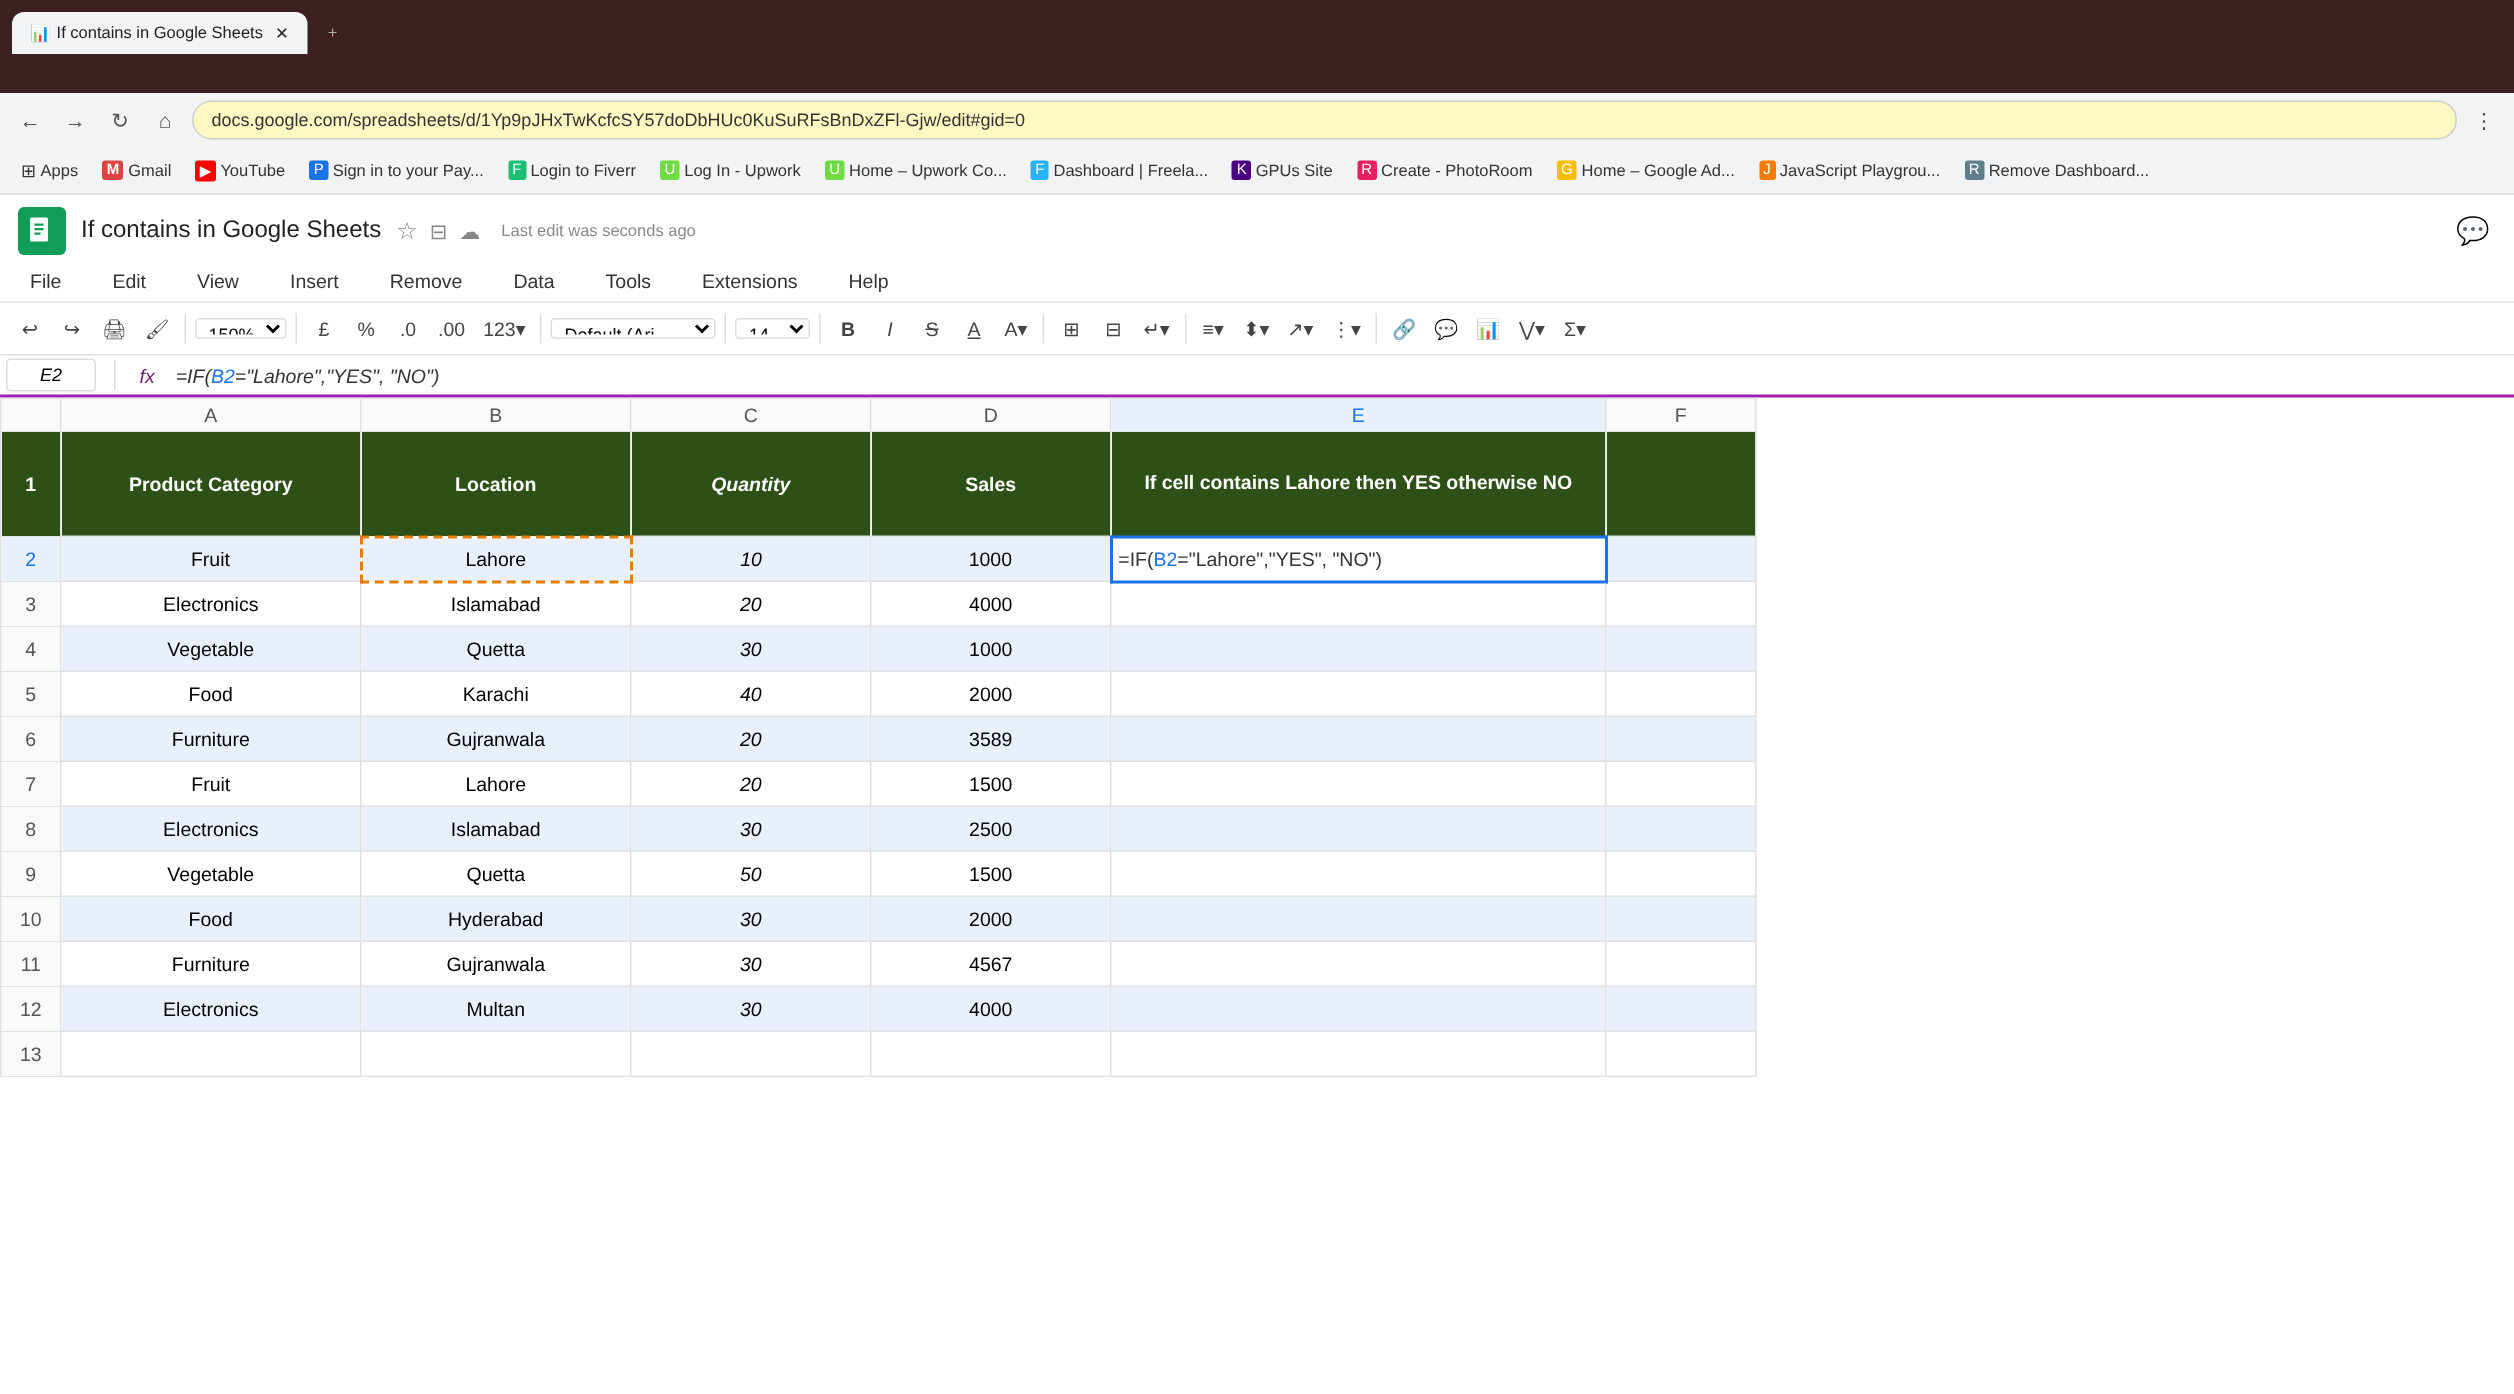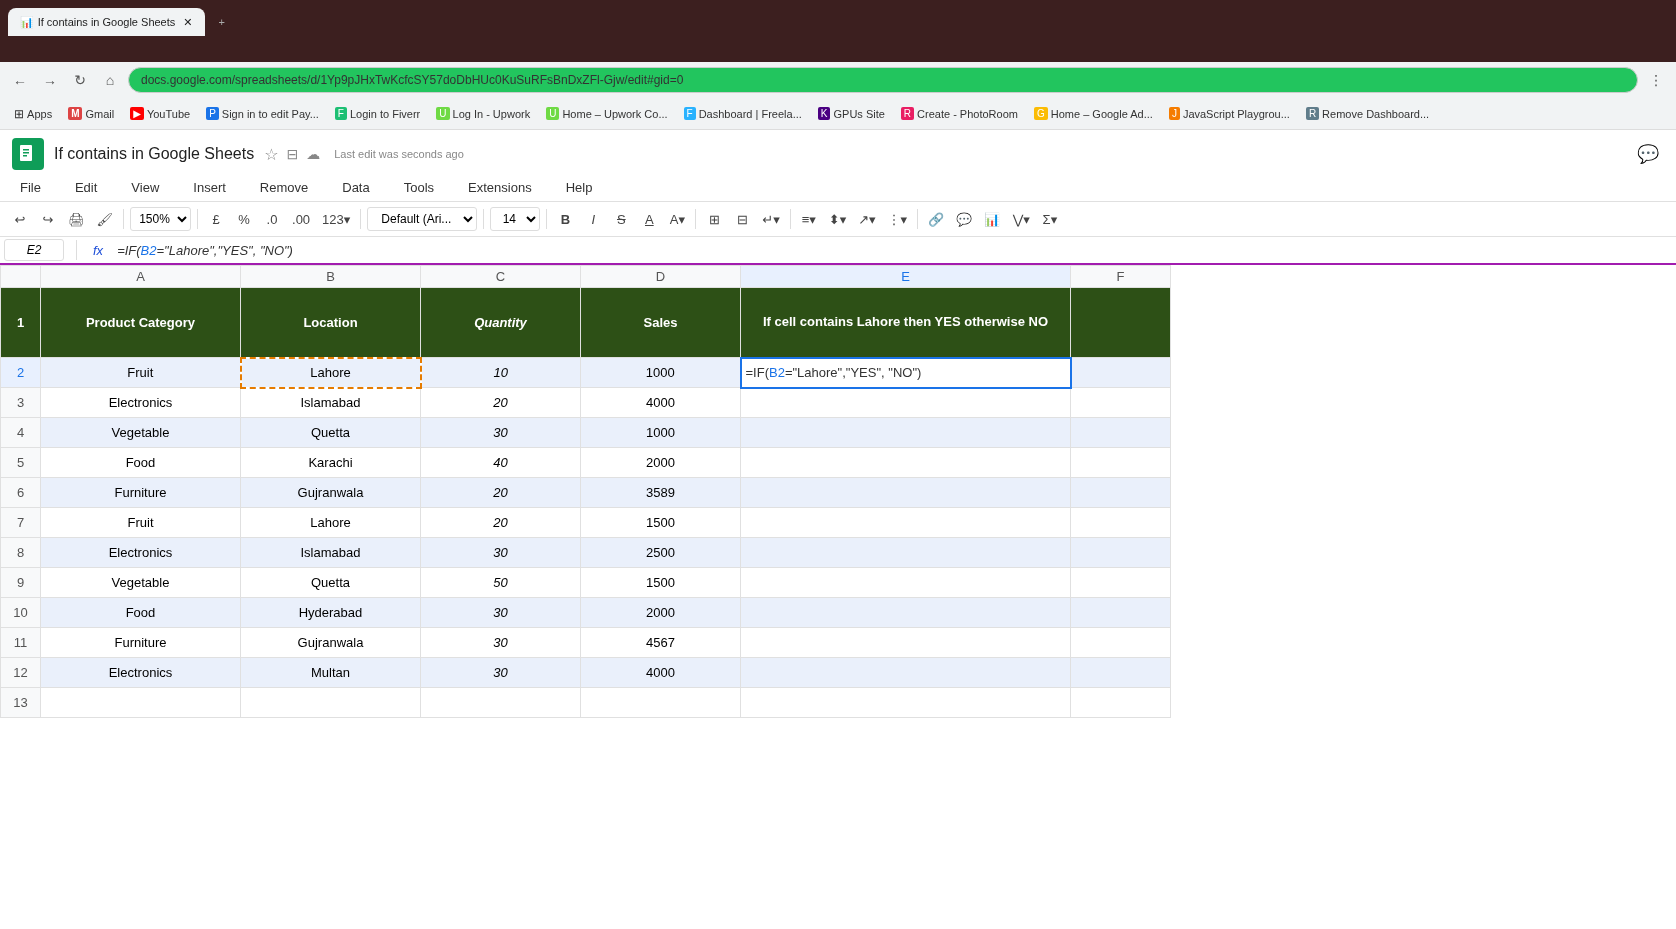--- a/index.html
+++ b/index.html
@@ -52,21 +52,21 @@
       background: transparent;
       cursor: pointer;
       display: flex; align-items: center; justify-content: center;
       color: #555;
       font-size: 14px;
     }
     .address-bar {
       flex: 1;
       height: 26px;
       border-radius: 13px;
-      background: #22c55e;
+      background: #fef9c3;
       border: 1px solid #ccc;
       padding: 0 12px;
       font-size: 12px;
       color: #333;
       display: flex;
       align-items: center;
     }
     .bookmarks-bar {
       background: #f1f3f4;
       height: 32px;
@@ -164,23 +164,22 @@
       width: 1px; height: 20px;
       background: #ddd;
       margin: 0 2px;
     }
     .toolbar-select {
       border: 1px solid #ddd;
       border-radius: 3px;
       background: #fff;
       font-size: 12px;
       padding: 2px 4px;
-      height: 24px;
+      height: 14px;
       cursor: pointer;
-      text-align: center;
     }
     .toolbar-bold { font-weight: bold; }
     .toolbar-italic { font-style: italic; }
     .toolbar-strike { text-decoration: line-through; }
 
     
     .formula-bar {
       display: flex;
       align-items: center;
       height: 28px;
@@ -192,21 +191,21 @@
     .cell-ref {
       width: 60px;
       height: 22px;
       border: 1px solid #ddd;
       border-radius: 3px;
       text-align: center;
       font-size: 12px;
       display: flex; align-items: center; justify-content: center;
     }
     .formula-icon {
-      color: #1d4ed8;
+      color: #701a75;
       font-size: 13px;
       padding: 0 4px;
     }
     .formula-input {
       flex: 1;
       border: none;
       outline: none;
       font-size: 13px;
       color: #333;
     }
@@ -355,21 +354,21 @@
   <div class="bookmark-item">
     <span style="background:#d44; color:white; border-radius:2px; padding:1px 3px; font-size:10px; font-weight:bold;">M</span>
     <span>Gmail</span>
   </div>
   <div class="bookmark-item">
     <span style="background:#f00; color:white; border-radius:2px; padding:1px 3px; font-size:10px;">▶</span>
     <span>YouTube</span>
   </div>
   <div class="bookmark-item">
     <span style="font-size:10px; background:#1a73e8; color:white; padding:1px 3px; border-radius:2px;">P</span>
-    <span>Sign in to edit Pay...</span>
+    <span>Sign in to your Pay...</span>
   </div>
   <div class="bookmark-item">
     <span style="font-size:10px; background:#1dbf73; color:white; padding:1px 3px; border-radius:2px;">F</span>
     <span>Login to Fiverr</span>
   </div>
   <div class="bookmark-item">
     <span style="font-size:10px; background:#6fda44; color:white; padding:1px 3px; border-radius:2px;">U</span>
     <span>Log In - Upwork</span>
   </div>
   <div class="bookmark-item">

